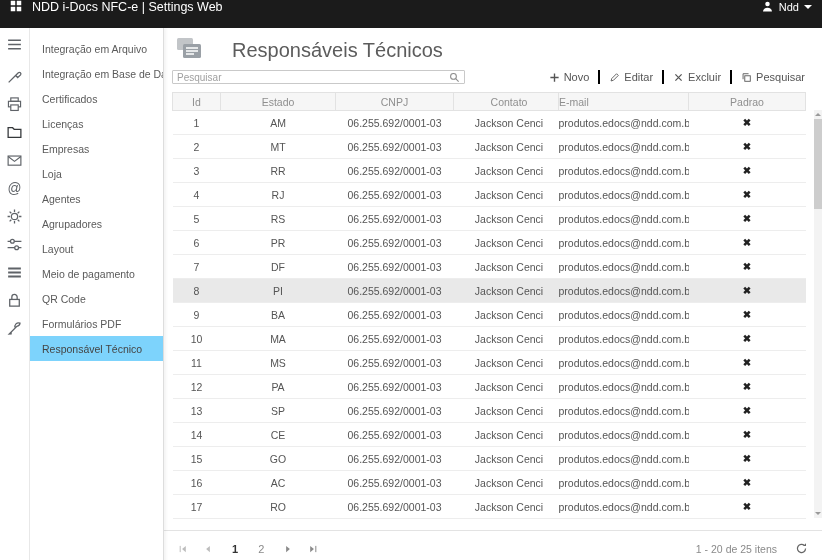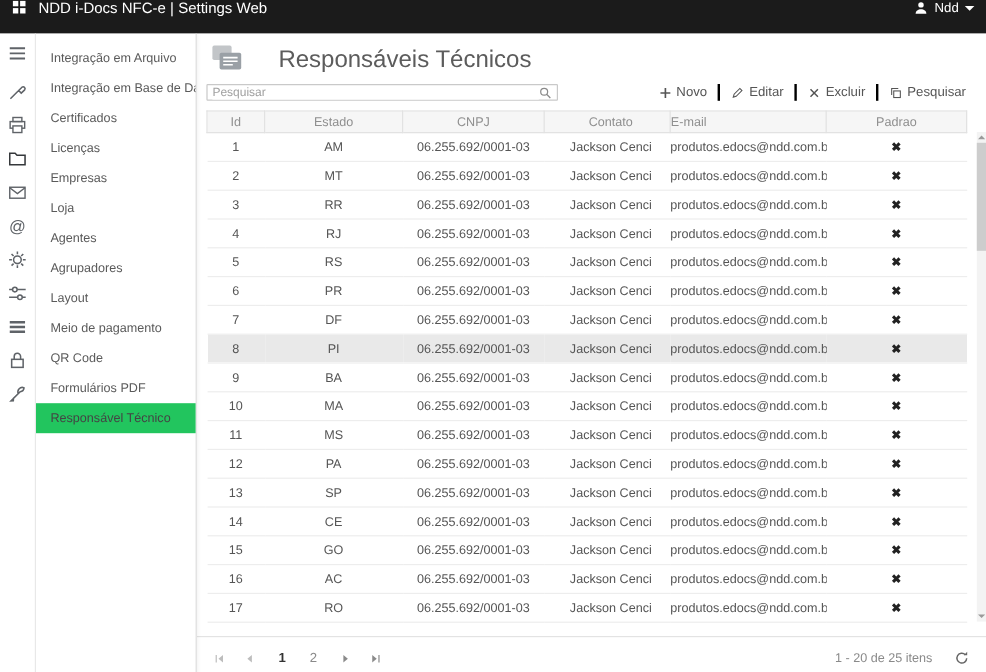--- a/index.html
+++ b/index.html
@@ -19,21 +19,21 @@
   
   .rail{width:30px;flex:none;background:#fff;border-right:1px solid #e8e8e8;display:flex;flex-direction:column;align-items:center;padding-top:8px}
   .rail .ric{width:17px;height:17px;color:#5f6368;margin-bottom:11px;cursor:pointer;flex:none}
   .rail .ric.menu{margin-bottom:15px}
   .rail .ric.active{color:#35383b}
 
   
   .sidebar{width:134px;flex:none;background:#fff;border-right:1px solid #ddd;box-shadow:2px 0 3px rgba(0,0,0,.05);padding-top:8px;z-index:2}
   .sidebar-title{font-size:15px;font-weight:bold;color:#424242;padding:4px 12px 16px}
   .side-item{font-size:10.5px;color:#5a5a5a;padding:6.5px 4px 6.5px 12px;white-space:nowrap;overflow:hidden;cursor:pointer}
-  .side-item.selected{background:#22c55e;color:#444}
+  .side-item.selected{background:#7dd3fc;color:#444}
 
   
   .main{flex:1;display:flex;flex-direction:column;background:#fff;min-width:0}
   .main-header{display:flex;align-items:flex-end;gap:28px;padding:8px 10px 4px}
   .main-title{font-size:20px;color:#5c5c5c;font-weight:normal}
 
   .toolbar-row{display:flex;align-items:center;padding:4px 8px 8px 8px}
   .search-box{width:293px;height:14px;border:1px solid #c9c9c9;border-radius:1px;display:flex;align-items:center;padding:0 4px;background:#fff}
   .search-box input{flex:1;border:none;outline:none;font-size:10px;color:#555;font-family:"Liberation Sans",sans-serif;min-width:0}
   .search-box input::placeholder{color:#a0a0a0}

